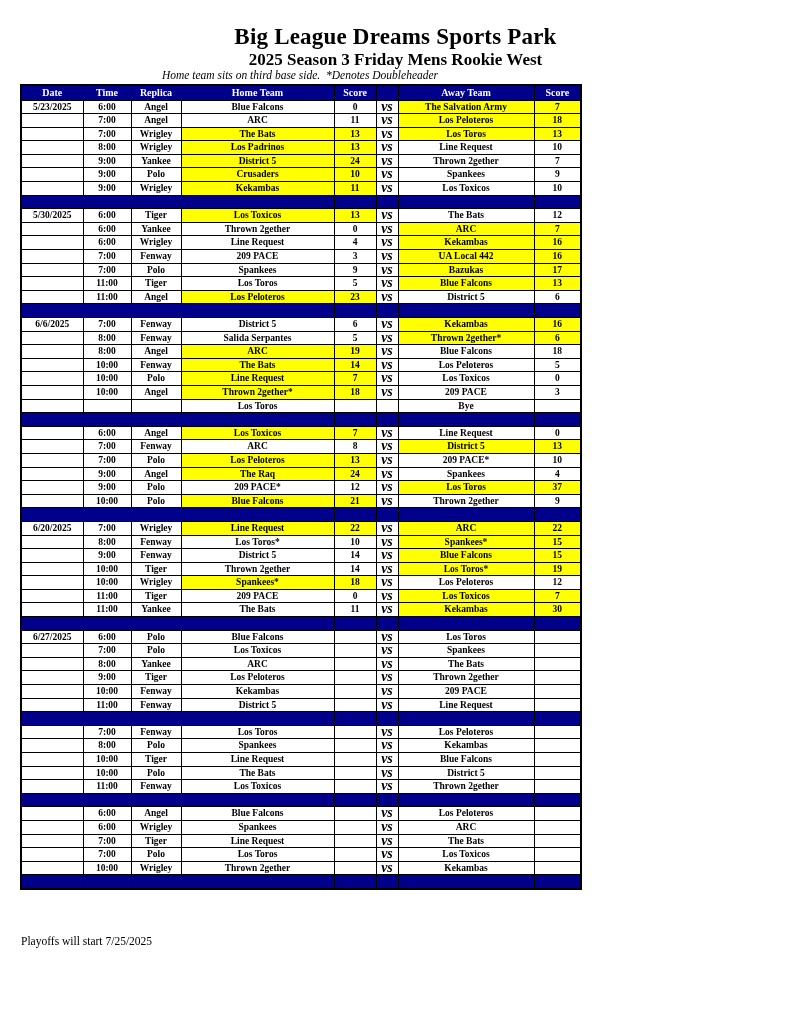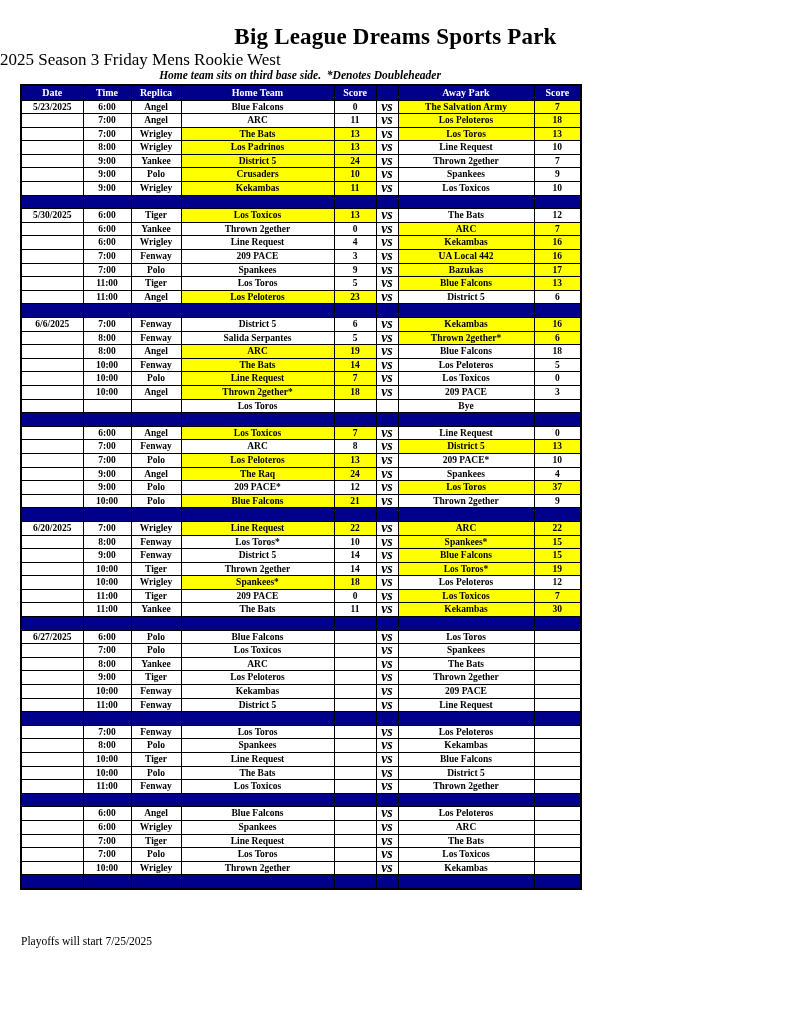--- a/index.html
+++ b/index.html
@@ -5,26 +5,26 @@
   html, body { margin:0; padding:0; background:#ffffff; }
   .page {
     position:relative; width:791px; height:1024px; background:#ffffff;
     font-family:"Liberation Serif", serif; color:#000;
   }
   .title {
     position:absolute; top:24px; left:0; width:791px; text-align:center;
     font-weight:bold; font-size:23px; letter-spacing:0.2px;
   }
   .subtitle {
-    position:absolute; top:50px; left:0; width:791px; 
-    font-weight:normal; font-size:17px;
+    position:absolute; top:50px; left:0; width:791px; text-align:center;
+    font-weight:bold; font-size:17px;
   }
   .tagline {
     position:absolute; top:69px; left:20px; width:560px; text-align:center;
-    font-weight:bold; font-style:italic; font-size:11.5px; white-space:pre;
+    font-weight:normal; font-style:italic; font-size:11.5px; white-space:pre;
   }
   table.sched {
     position:absolute; top:84px; left:20px;
     border-collapse:collapse; table-layout:fixed;
     border:2px solid #000;
     padding-left:44px;
   }
   table.sched td {
     border:1px solid #000; padding:0; height:12.6px; line-height:12.6px;
     font-weight:bold; font-size:9.5px; text-align:center; vertical-align:middle;
@@ -60,21 +60,21 @@
         <col style="width:47px">
     </colgroup>
     <thead>
       <tr id="head-row">
           <td class="navy head">Date</td>
           <td class="navy head">Time</td>
           <td class="navy head">Replica</td>
           <td class="navy head">Home Team</td>
           <td class="navy head">Score</td>
           <td class="navy head"></td>
-          <td class="navy head">Away Park</td>
+          <td class="navy head">Away Team</td>
           <td class="navy head">Score</td>
         </tr>
     </thead>
     <tbody id="body-rows">
         <tr>
           <td>5/23/2025</td>
           <td>6:00</td>
           <td>Angel</td>
           <td>Blue Falcons</td>
           <td>0</td>

